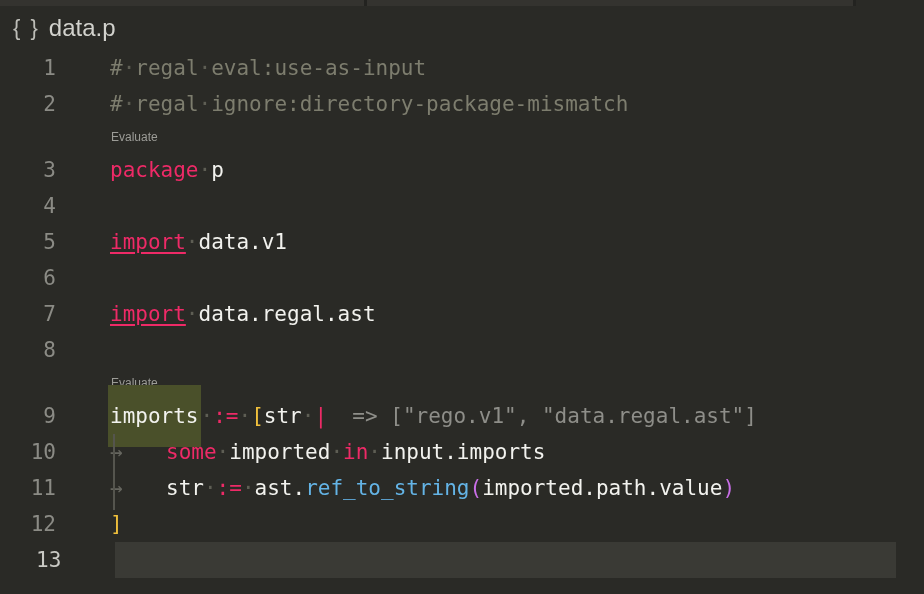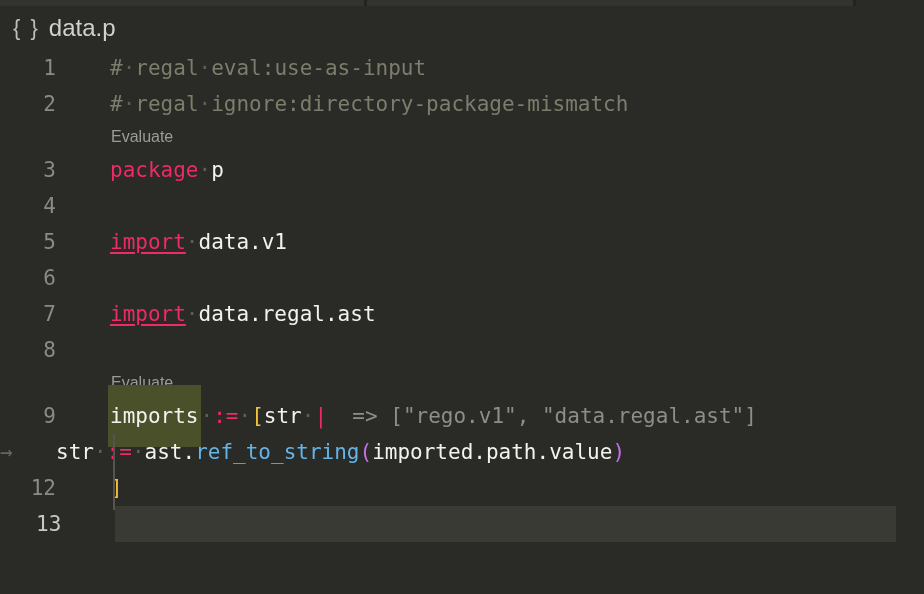--- a/index.html
+++ b/index.html
@@ -22,21 +22,21 @@
                font-family:"Liberation Sans", sans-serif; letter-spacing:2px; }
   .file-name { margin-left:9px; color:var(--title); font-size:24px;
                font-family:"Liberation Sans", sans-serif; }
 
   
   .editor { position:absolute; top:50px; left:0; width:924px; bottom:0; }
   .rows { position:relative; width:100%; }
   .row { display:flex; align-items:stretch; }
   .code-row { height:36px; line-height:36px; font-size:21px; }
   .lens-row { height:30px; line-height:30px; padding-left:111px; }
-  .lens { font-family:"Liberation Sans", sans-serif; font-size:16px; color:var(--lens); cursor:pointer;text-align:center; }
+  .lens { font-family:"Liberation Sans", sans-serif; font-size:12px; color:var(--lens); cursor:pointer;text-align:center; }
   .gutter { flex:0 0 110px; text-align:right; padding-right:54px; color:var(--gutterNum); }
   .code-row.current .gutter { color:var(--gutterNumActive);padding-left:36px; }
   .line-content { flex:1 1 auto; white-space:pre; margin-right:28px; }
   .code-row.current .line-content { background:var(--lineHl); }
 
   .tok { color:var(--white); }
   .c-comment { color:var(--comment); }
   .c-ws      { color:var(--ws); }
   .c-kw      { color:var(--pink);text-align:right; }
   .c-kwu     { color:var(--pink); text-decoration:underline; text-underline-offset:3px; text-decoration-thickness:1.5px; }
@@ -106,20 +106,25 @@
           <span class="line-content"></span>
         </div>
         <div class="row lens-row">
           <span class="lens">Evaluate</span>
         </div>
         <div class="row code-row">
           <span class="gutter">9</span>
           <span class="line-content"><span class="tok c-hl">imports</span><span class="tok c-ws">·</span><span class="tok c-kw">:=</span><span class="tok c-ws">·</span><span class="tok c-bracket">[</span><span class="tok c-text">str</span><span class="tok c-ws">·</span><span class="tok c-kw">|</span><span class="tok c-ghost">  =&gt; ["rego.v1", "data.regal.ast"]</span></span>
         </div>
         <div class="row code-row">
+          <span class="gutter">10</span>
+          <span class="line-content"><span class="tok c-tab">→</span><span class="tok c-kw">some</span><span class="tok c-ws">·</span><span class="tok c-text">imported</span><span class="tok c-ws">·</span><span class="tok c-kw">in</span><span class="tok c-ws">·</span><span class="tok c-text">input.imports</span></span>
+        </div>
+        <div class="row code-row">
+          <span class="gutter">11</span>
           <span class="line-content"><span class="tok c-tab">→</span><span class="tok c-text">str</span><span class="tok c-ws">·</span><span class="tok c-kw">:=</span><span class="tok c-ws">·</span><span class="tok c-text">ast.</span><span class="tok c-func">ref_to_string</span><span class="tok c-paren">(</span><span class="tok c-text">imported.path.value</span><span class="tok c-paren">)</span></span>
         </div>
         <div class="row code-row">
           <span class="gutter">12</span>
           <span class="line-content"><span class="tok c-bracket">]</span></span>
         </div>
         <div class="row code-row current">
           <span class="gutter">13</span>
           <span class="line-content"></span>
         </div>

